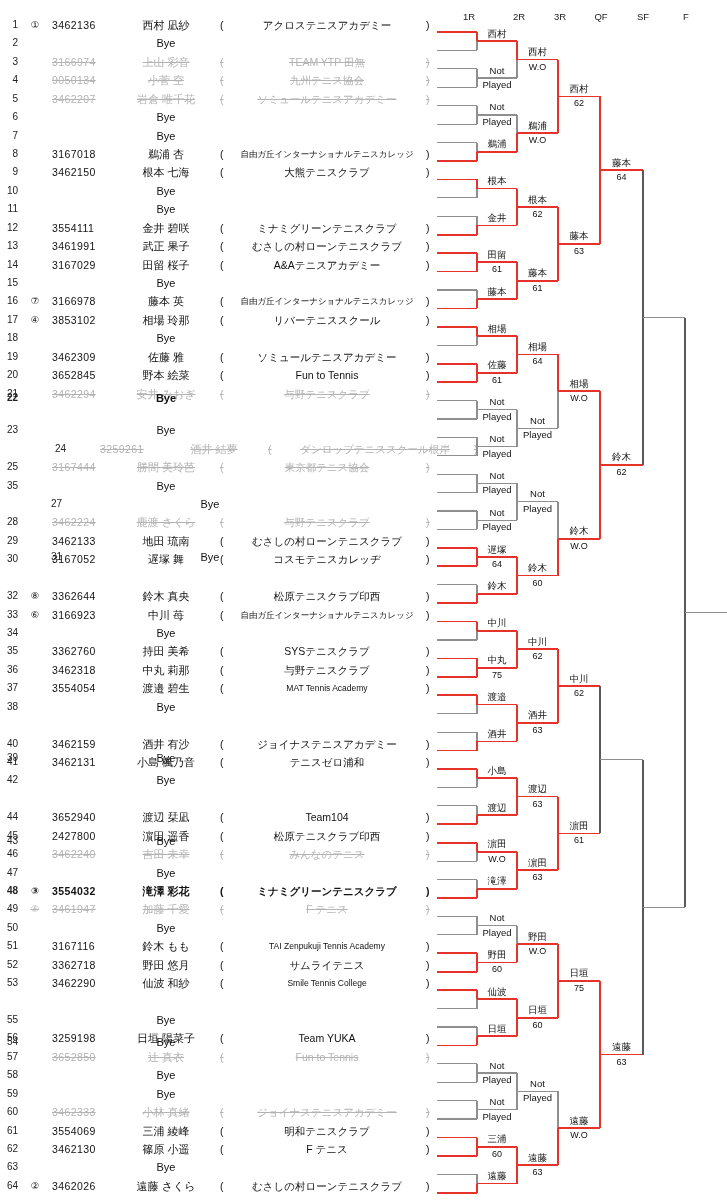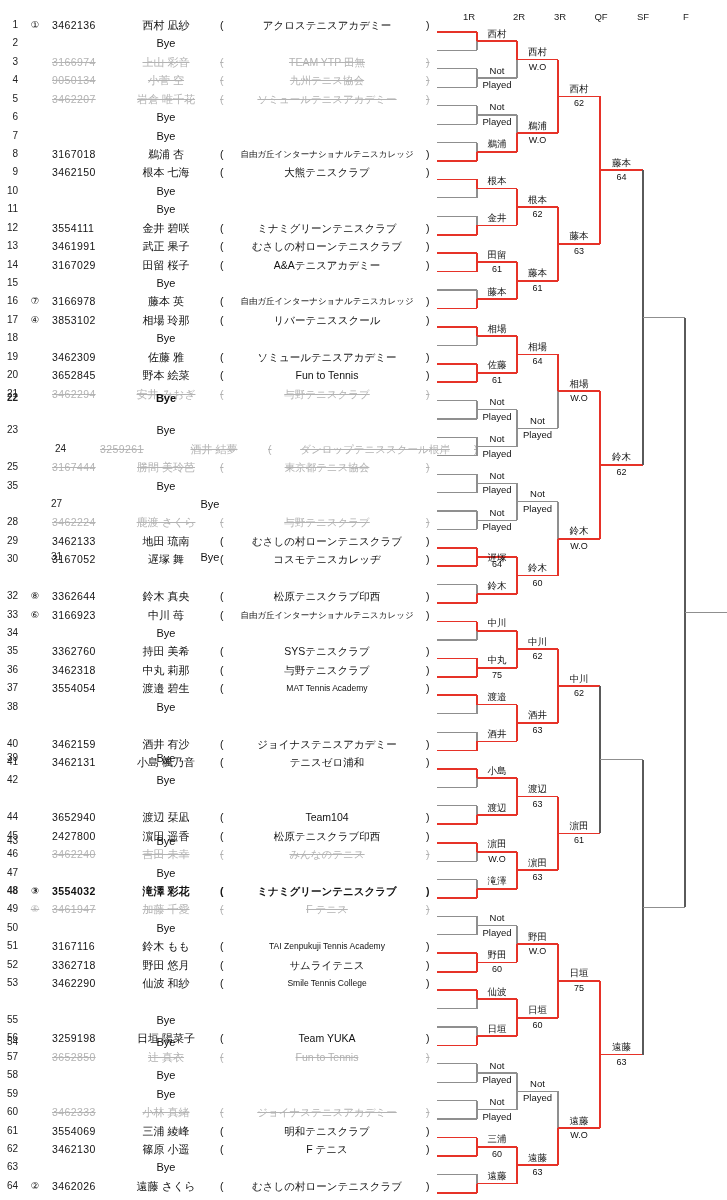--- a/index.html
+++ b/index.html
@@ -734,21 +734,21 @@
       <div class="lbl" style="left: 455px; top: 359.363px;">佐藤</div>
       <div class="lbl score" style="left: 455px; top: 373.863px;">61</div>
       <div class="lbl" style="left: 455px; top: 396.212px;">Not</div>
       <div class="lbl" style="left: 455px; top: 410.712px;">Played</div>
       <div class="lbl" style="left: 455px; top: 433.062px;">Not</div>
       <div class="lbl" style="left: 455px; top: 447.562px;">Played</div>
       <div class="lbl" style="left: 455px; top: 469.913px;">Not</div>
       <div class="lbl" style="left: 455px; top: 484.413px;">Played</div>
       <div class="lbl" style="left: 455px; top: 506.762px;">Not</div>
       <div class="lbl" style="left: 455px; top: 521.263px;">Played</div>
-      <div class="lbl" style="left: 455px; top: 543.612px; margin-top: 8px;">遅塚</div>
+      <div class="lbl" style="left: 455px; top: 543.612px;">遅塚</div>
       <div class="lbl score" style="left: 455px; top: 558.112px;">64</div>
       <div class="lbl" style="left: 455px; top: 580.462px;">鈴木</div>
       <div class="lbl" style="left: 455px; top: 617.312px;">中川</div>
       <div class="lbl" style="left: 455px; top: 654.163px;">中丸</div>
       <div class="lbl score" style="left: 455px; top: 668.663px;">75</div>
       <div class="lbl" style="left: 455px; top: 691.013px;">渡邉</div>
       <div class="lbl" style="left: 455px; top: 727.862px;">酒井</div>
       <div class="lbl" style="left: 455px; top: 764.712px;">小島</div>
       <div class="lbl" style="left: 455px; top: 801.562px;">渡辺</div>
       <div class="lbl" style="left: 455px; top: 838.413px;">濵田</div>

